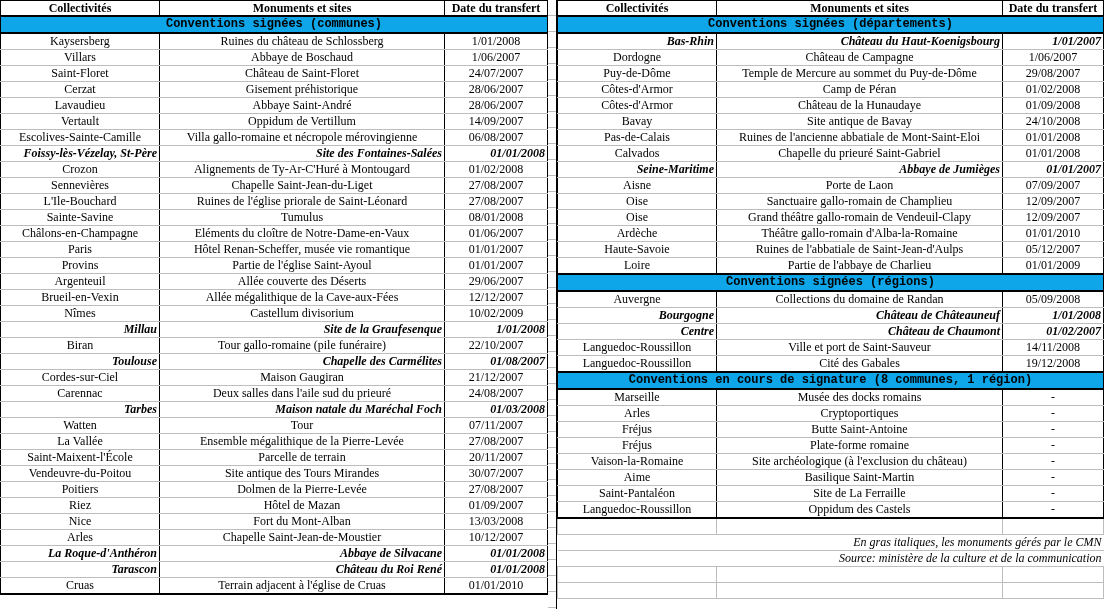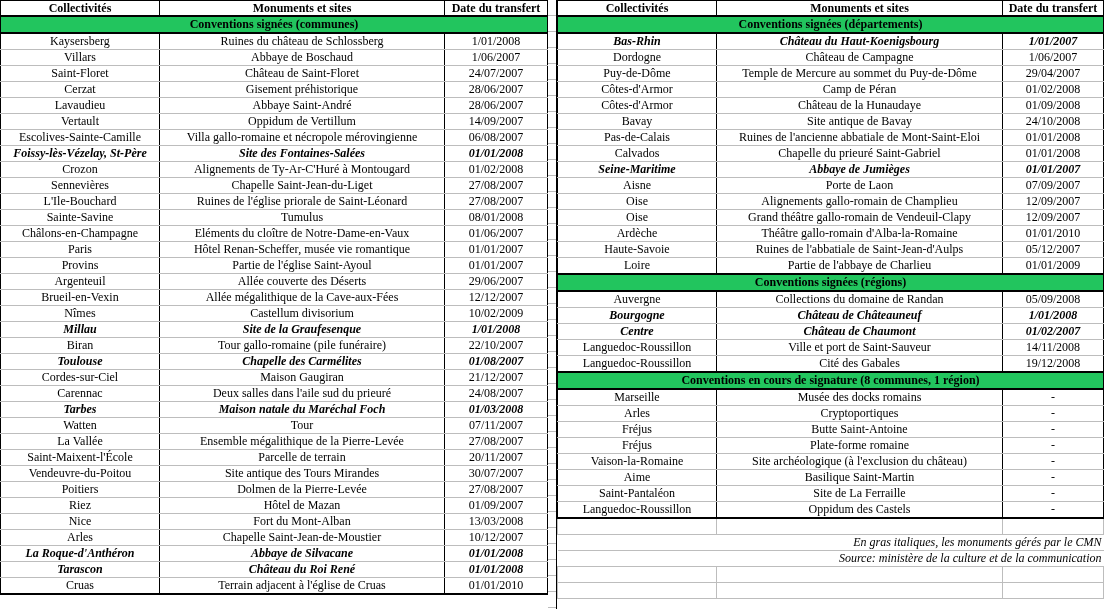--- a/index.html
+++ b/index.html
@@ -6,22 +6,22 @@
   body { width: 1105px; height: 609px; position: relative; overflow: hidden;
          font-family: "Liberation Serif", "DejaVu Serif", serif; font-size: 12px; color: #000; }
   .sheet { position: absolute; top: 0; }
   #left { left: 0; width: 548px; }
   #right { left: 557px; width: 547px; }
   table { border-collapse: collapse; table-layout: fixed; width: 100%; }
   td, th { padding: 0 2px; height: 15px; line-height: 15px; text-align: center; white-space: nowrap;
            overflow: hidden; border-left: 1px solid #000; border-right: 1px solid #000;
            border-bottom: 1px solid #bdbdbd; font-weight: normal; }
   th { font-weight: bold; border-top: 1px solid #000; border-bottom: 2px solid #000; height: 14px; line-height: 14px; border-radius: 7px; }
-  tr.section td { background: #22c55e; font-weight: bold; border-top: 2px solid #000; border-bottom: 2px solid #000; }
-  tr.cmn td { font-weight: bold; font-style: italic; }
+  tr.section td { background: #0ea5e9; font-weight: bold; border-top: 2px solid #000; border-bottom: 2px solid #000; font-family: Liberation Mono, monospace; }
+  tr.cmn td { font-weight: bold; font-style: italic; text-align: right; }
   tr.last td { border-bottom: 2px solid #000; }
   .notes td { border-left: none; border-right: none; text-align: right; font-style: italic; border-bottom: 1px solid #bdbdbd; }
   .blank td { border-left: 1px solid #bdbdbd; border-right: 1px solid #bdbdbd; }
   .gap { position: absolute; left: 548px; top: 0; width: 9px; height: 609px;
          background: repeating-linear-gradient(#fff 0 15px, #bdbdbd 15px 16px); border-right: 1px solid #000; box-sizing: border-box; }
   col.c1 { width: 159px; } col.c2 { width: 285px; } col.c3 { width: 103px; }
   #right col.c1 { width: 159px; } #right col.c2 { width: 286px; } #right col.c3 { width: 101px; }
 </style>
 </head>
 <body>
@@ -249,21 +249,21 @@
           <td>1/01/2007</td>
         </tr>
         <tr>
           <td>Dordogne</td>
           <td>Château de Campagne</td>
           <td>1/06/2007</td>
         </tr>
         <tr>
           <td>Puy-de-Dôme</td>
           <td>Temple de Mercure au sommet du Puy-de-Dôme</td>
-          <td>29/04/2007</td>
+          <td>29/08/2007</td>
         </tr>
         <tr>
           <td>Côtes-d'Armor</td>
           <td>Camp de Péran</td>
           <td>01/02/2008</td>
         </tr>
         <tr>
           <td>Côtes-d'Armor</td>
           <td>Château de la Hunaudaye</td>
           <td>01/09/2008</td>
@@ -288,21 +288,21 @@
           <td>Abbaye de Jumièges</td>
           <td>01/01/2007</td>
         </tr>
         <tr>
           <td>Aisne</td>
           <td>Porte de Laon</td>
           <td>07/09/2007</td>
         </tr>
         <tr>
           <td>Oise</td>
-          <td>Alignements gallo-romain de Champlieu</td>
+          <td>Sanctuaire gallo-romain de Champlieu</td>
           <td>12/09/2007</td>
         </tr>
         <tr>
           <td>Oise</td>
           <td>Grand théâtre gallo-romain de Vendeuil-Clapy</td>
           <td>12/09/2007</td>
         </tr>
         <tr>
           <td>Ardèche</td>
           <td>Théâtre gallo-romain d'Alba-la-Romaine</td>

